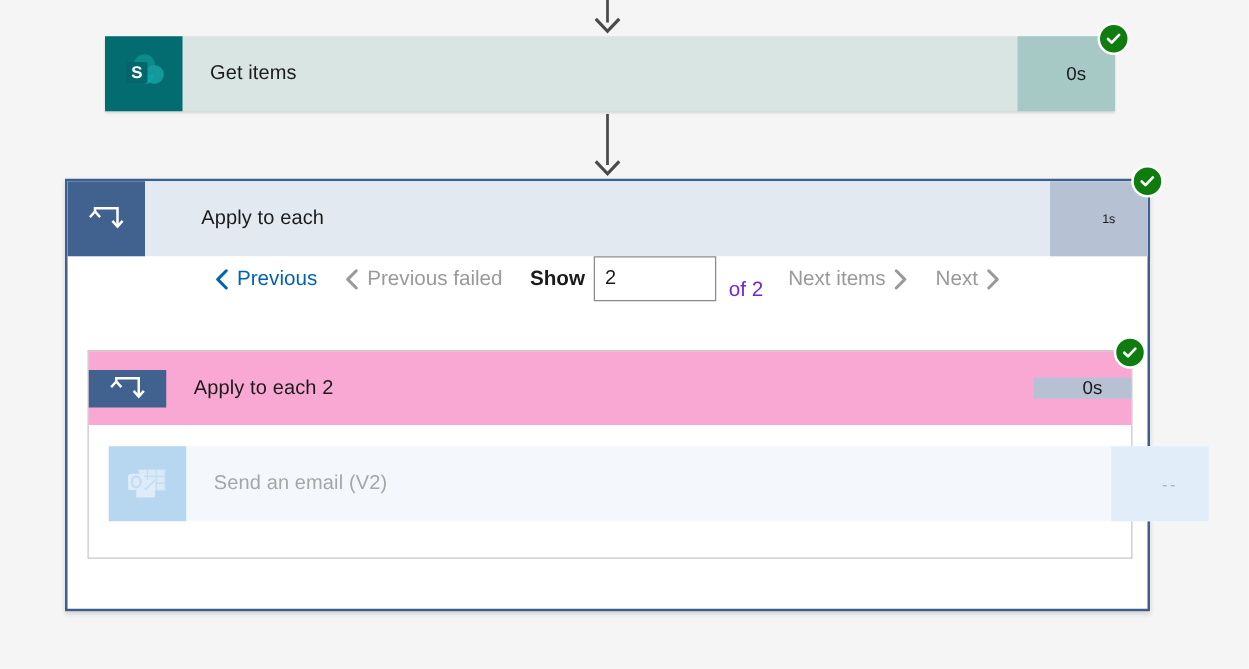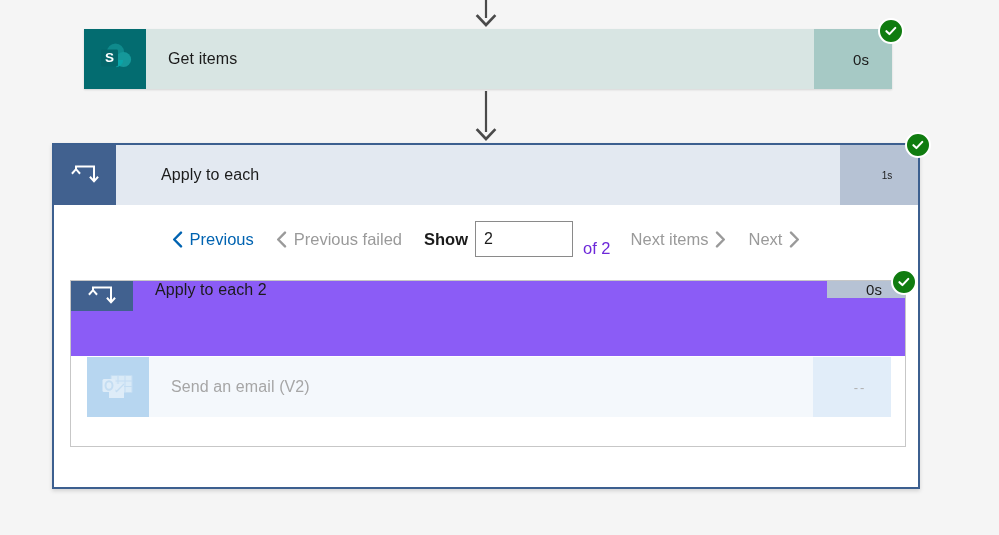--- a/index.html
+++ b/index.html
@@ -115,21 +115,21 @@
   #apply-to-each-header .card-icon { background: #41618f; }
   #apply-to-each-header .card-duration {
     background: #b6c2d4;
     font-size: 10px;
   }
 
   
   .pager {
     position: absolute;
     left: 0;
-    top: 60px;
+    top: 44px;
     width: 100%;
     height: 68px;
     display: flex;
     align-items: center;
     justify-content: center;
     gap: 0;
     font-size: 16.5px;
   }
   .pager-btn {
     display: inline-flex;
@@ -165,34 +165,34 @@
     width: 836px;
     height: 167px;
     background: #ffffff;
     border: 1px solid #c7c7c7;
     box-sizing: border-box;
   }
   #apply-to-each-2-header {
     position: absolute;
     left: 0; top: 0;
     width: 100%;
-    height: 75px;
-    display: flex;
-    align-items: flex-start;
-    background: #8b5cf6;
+    height: 59px;
+    display: flex;
+    align-items: center;
+    background: #f9a8d4;
   }
   #apply-to-each-2-header .card-icon { background: #41618f; }
   #apply-to-each-2-header .card-duration { background: #b6c2d4; }
 
   
   #send-email {
     position: absolute;
     left: 16px;
     top: 76px;
-    width: 804px;
+    width: 880px;
     height: 60px;
     display: flex;
     align-items: stretch;
     background: #f4f8fc;
   }
   #send-email .card-icon { background: #b7d6f0; }
   #send-email .card-title { color: #a6a6a6; }
   #send-email .card-duration {
     background: #e1edf9;
     color: #b0b0b0;

